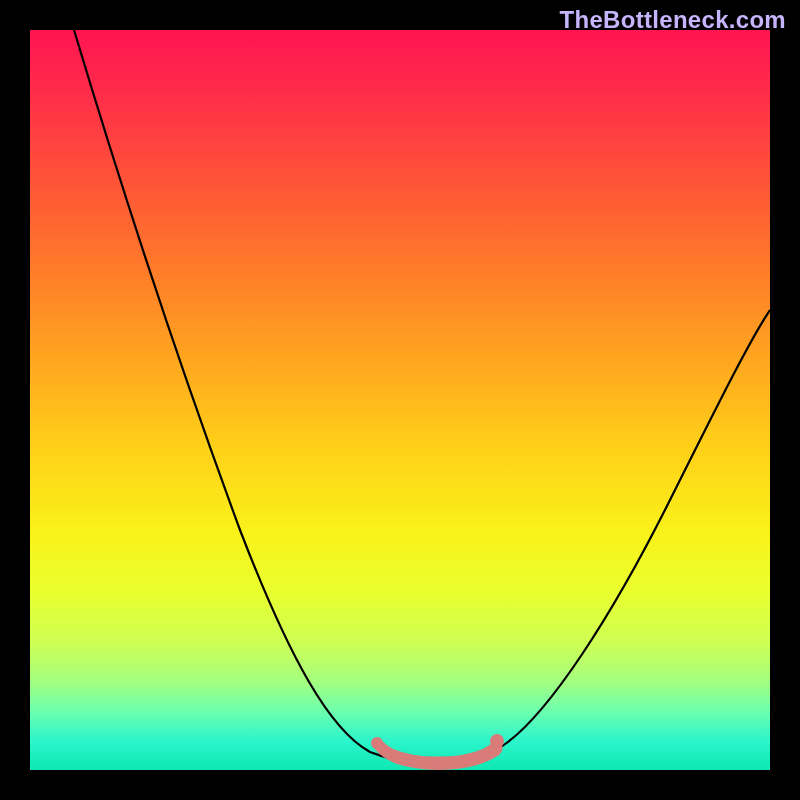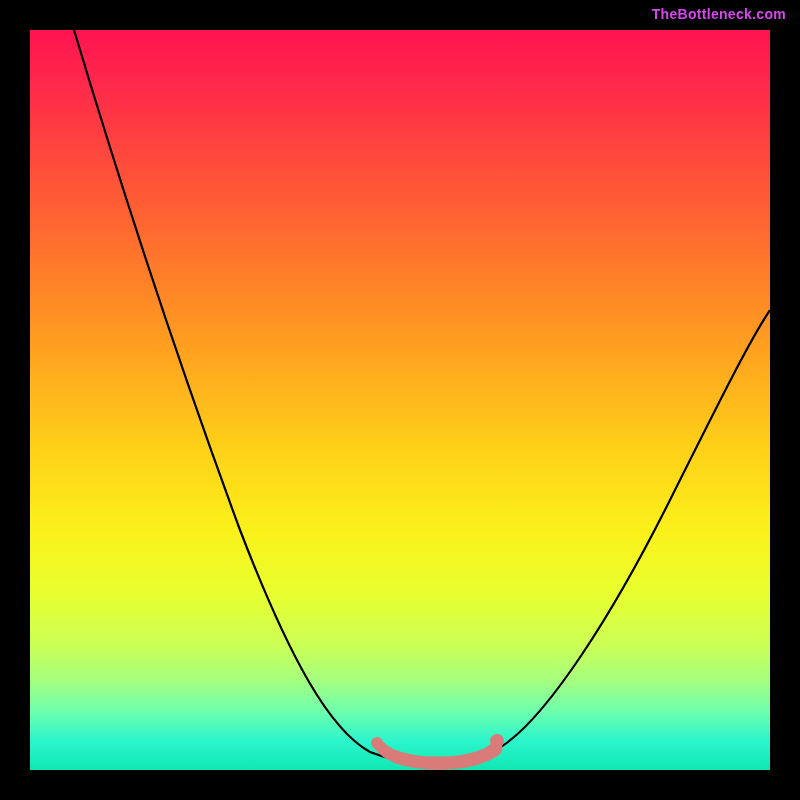--- a/index.html
+++ b/index.html
@@ -39,22 +39,22 @@
       #a4ff7f 88%,
       #6effad 92%,
       #2df5cc 96%,
       #0de8b4 100%
     );
   }
   .watermark {
     position: absolute;
     top: 6px;
     right: 14px;
-    color: #d946ef;
-    font-size: 14px;
+    color: #c4b5fd;
+    font-size: 24px;
     font-weight: 600;
     letter-spacing: 0.3px;
     user-select: none;
     z-index: 5;
   }
   svg.overlay {
     position: absolute;
     left: 0;
     top: 0;
     width: 740px;

